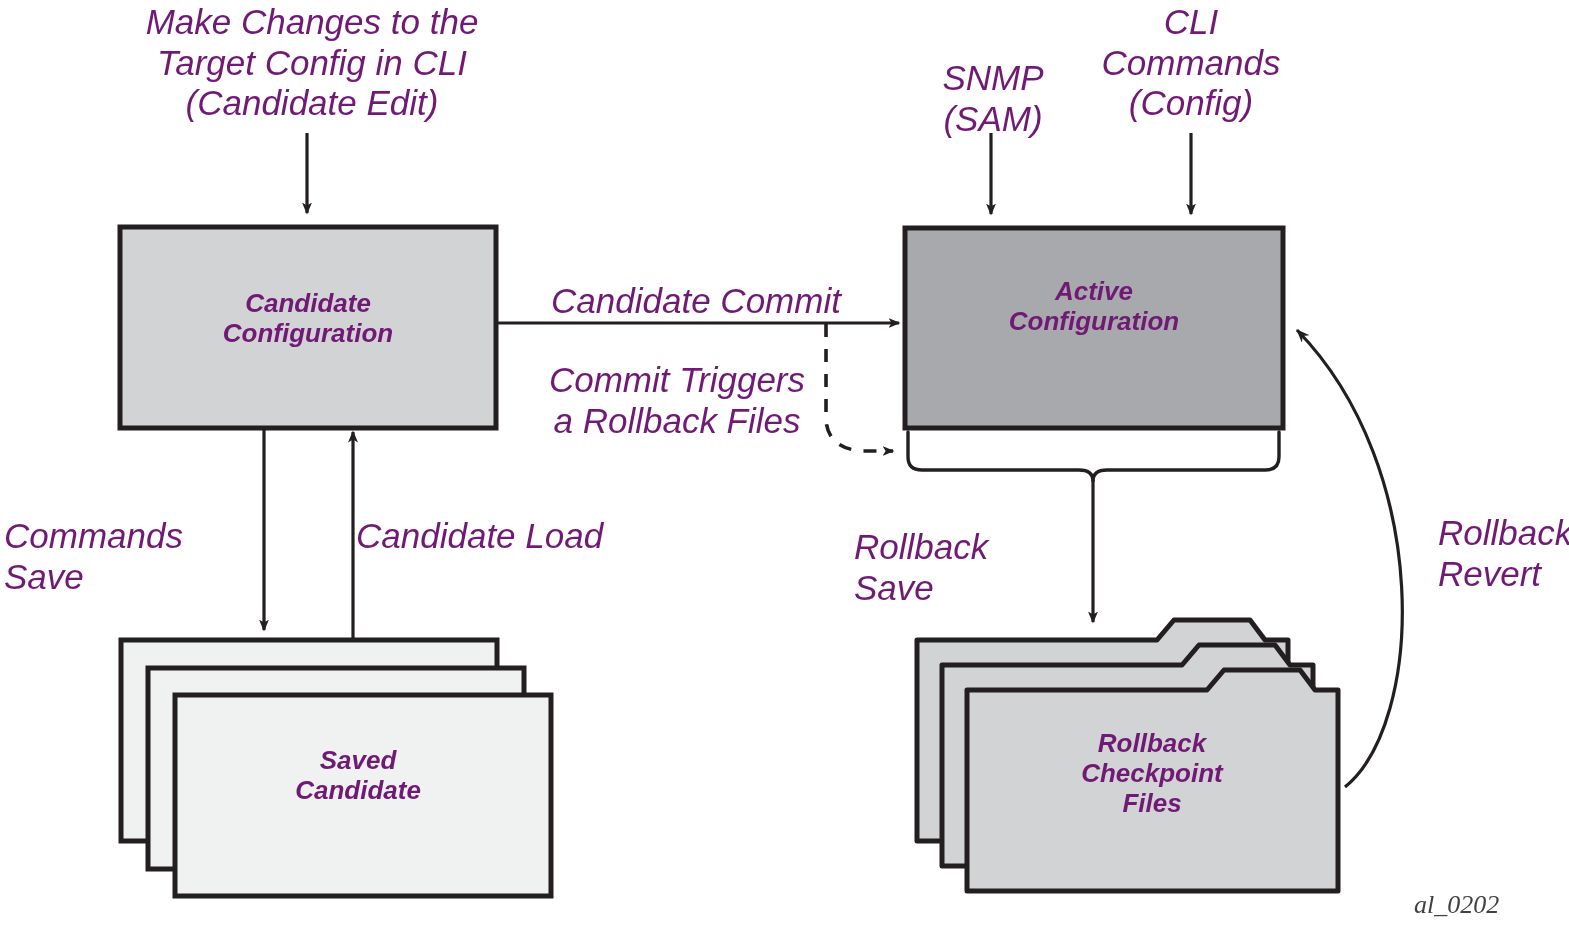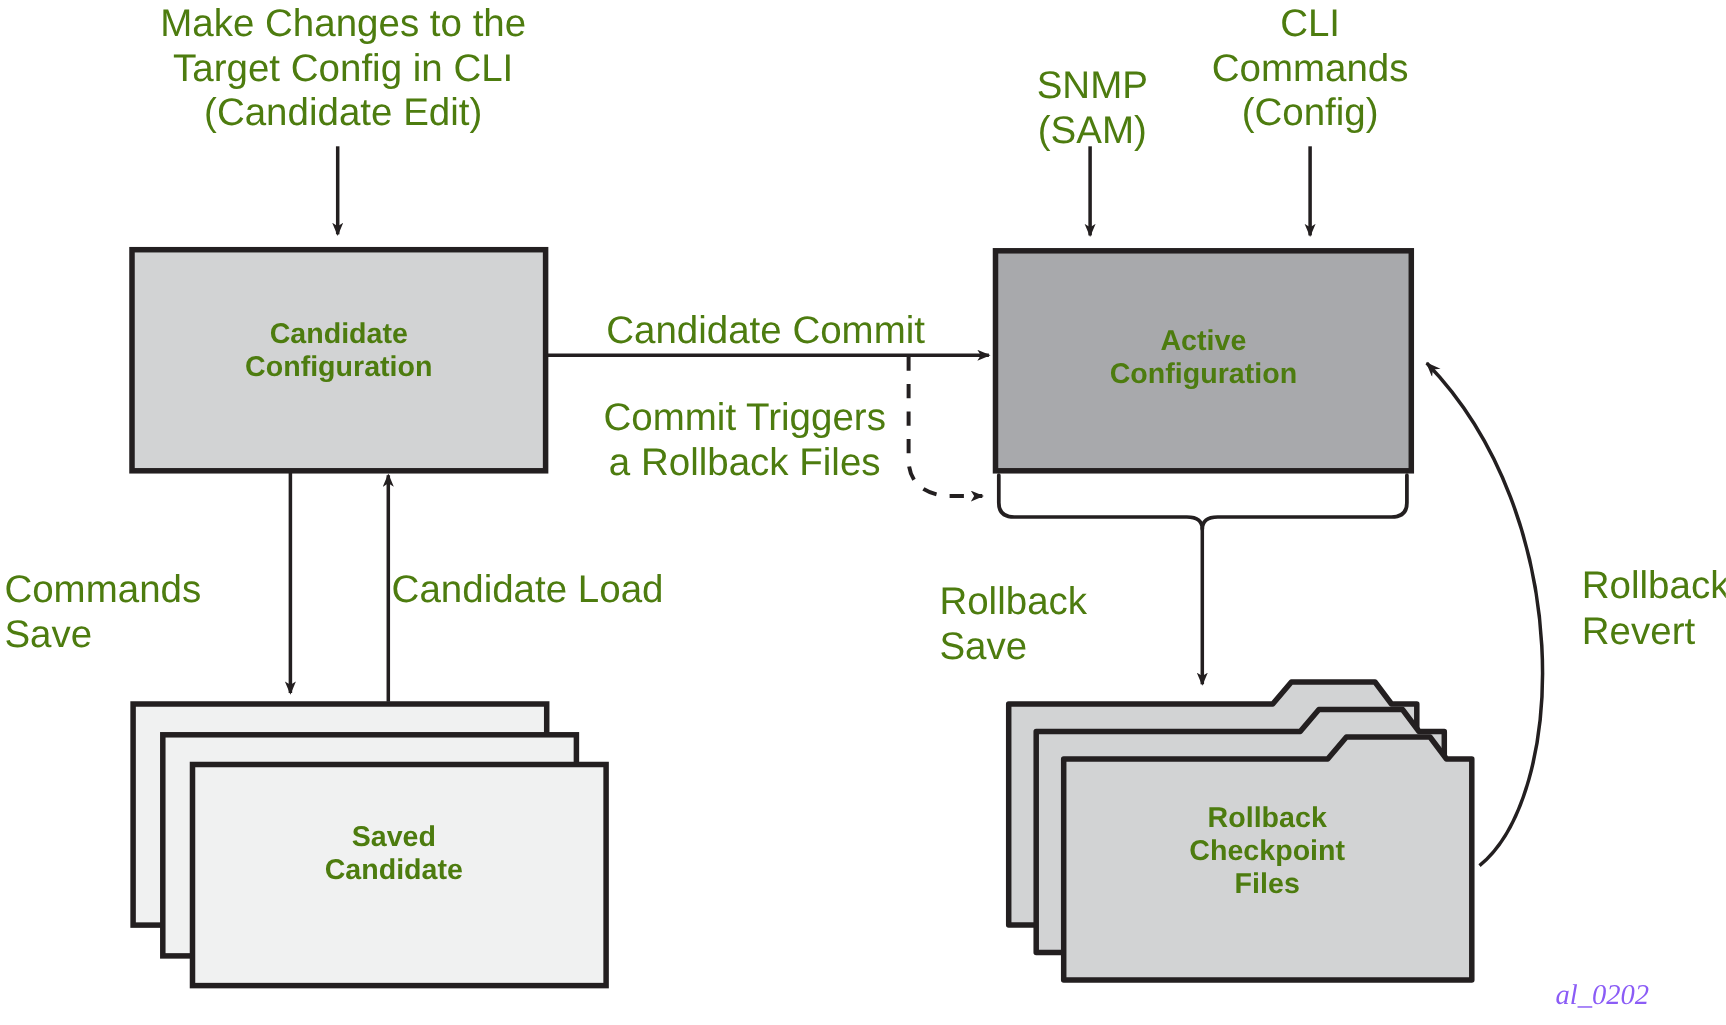--- a/index.html
+++ b/index.html
@@ -22,23 +22,24 @@
     position: absolute;
     left: 0;
     top: 0;
     width: 1569px;
     height: 932px;
   }
 
   
   .lbl {
     position: absolute;
-    color: #4d7c0f;
+    color: #701a75;
     line-height: 1.16;
     white-space: pre-line;
+    font-style: italic;
   }
   .lbl-plain {
     font-size: 35px;
     font-weight: 400;
   }
   .lbl-bold {
     font-size: 26px;
     font-weight: 700;
   }
   .ctr {
@@ -67,21 +68,21 @@
   }
 
   
   #title-candidate-config {
     left: 118px;
     top: 288px;
     width: 380px;
   }
   #title-active-config {
     left: 903px;
-    top: 294px;
+    top: 276px;
     width: 382px;
   }
   #title-saved-candidate {
     left: 172px;
     top: 745px;
     width: 372px;
   }
   #title-rollback-files {
     left: 966px;
     top: 728px;
@@ -121,21 +122,21 @@
   }
 
   
   #figure-id {
     position: absolute;
     left: 1414px;
     top: 890px;
     font-family: "Liberation Serif", serif;
     font-style: italic;
     font-size: 26px;
-    color: #8b5cf6;
+    color: #404040;
   }
 </style>
 </head>
 <body>
 
 <div id="figure">
 
   <svg id="diagram-svg" viewBox="0 0 1569 932" xmlns="http://www.w3.org/2000/svg">
     <defs>
       <marker id="arrow-solid" markerWidth="13" markerHeight="13" refX="10.5" refY="5" orient="auto" markerUnits="userSpaceOnUse">

